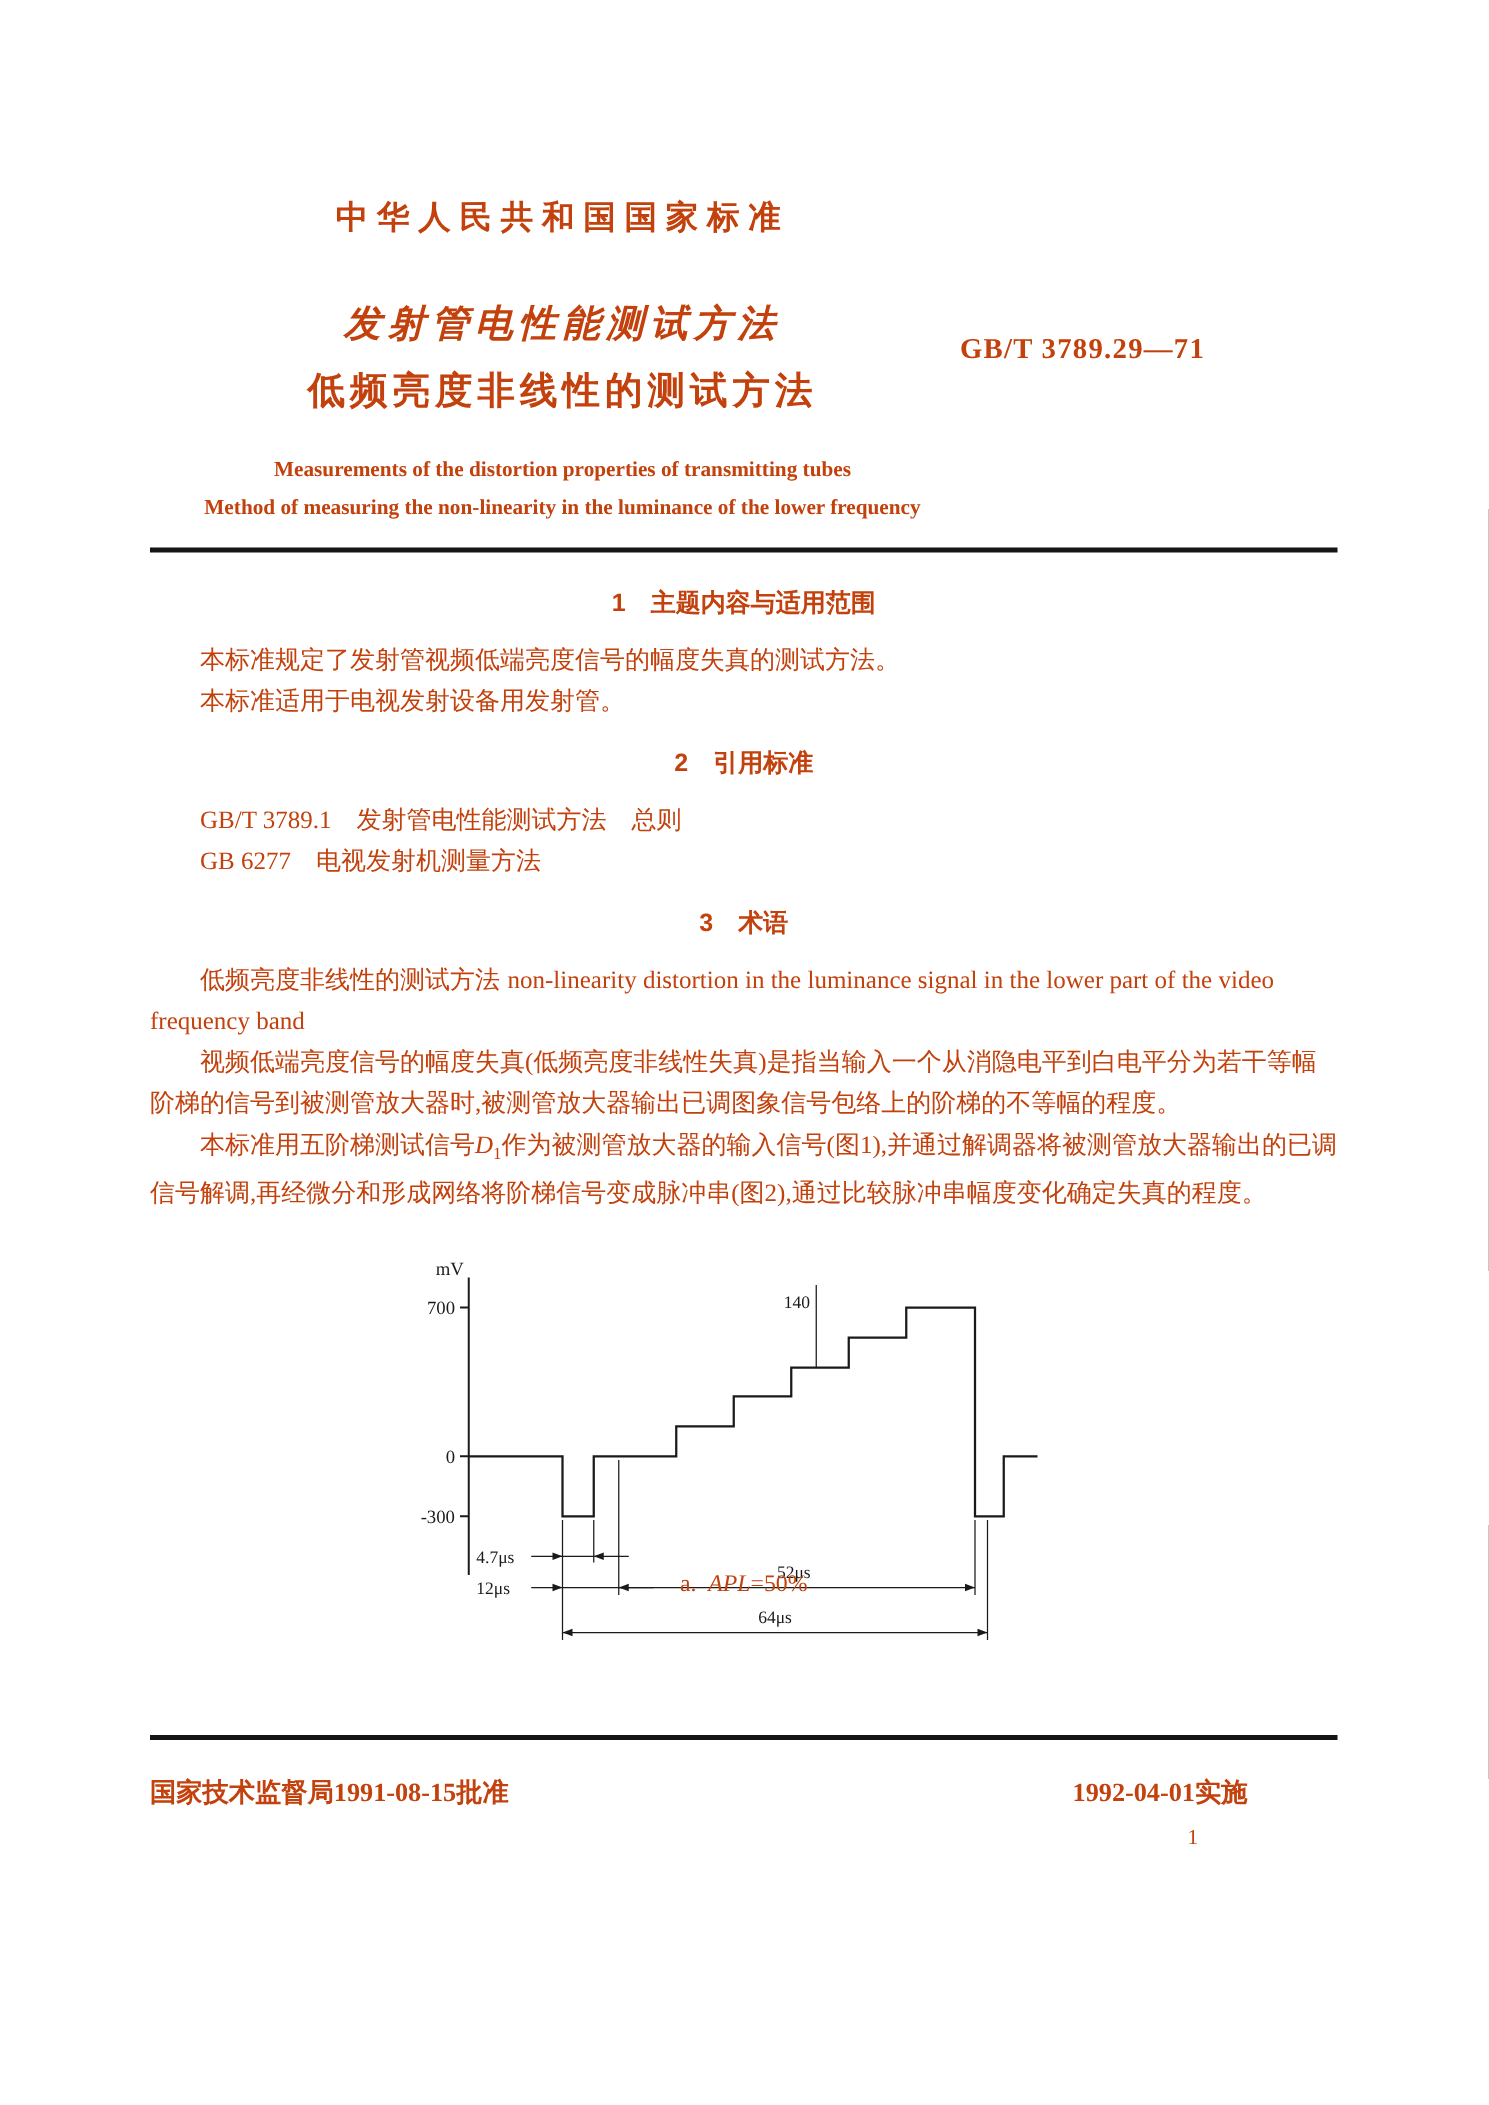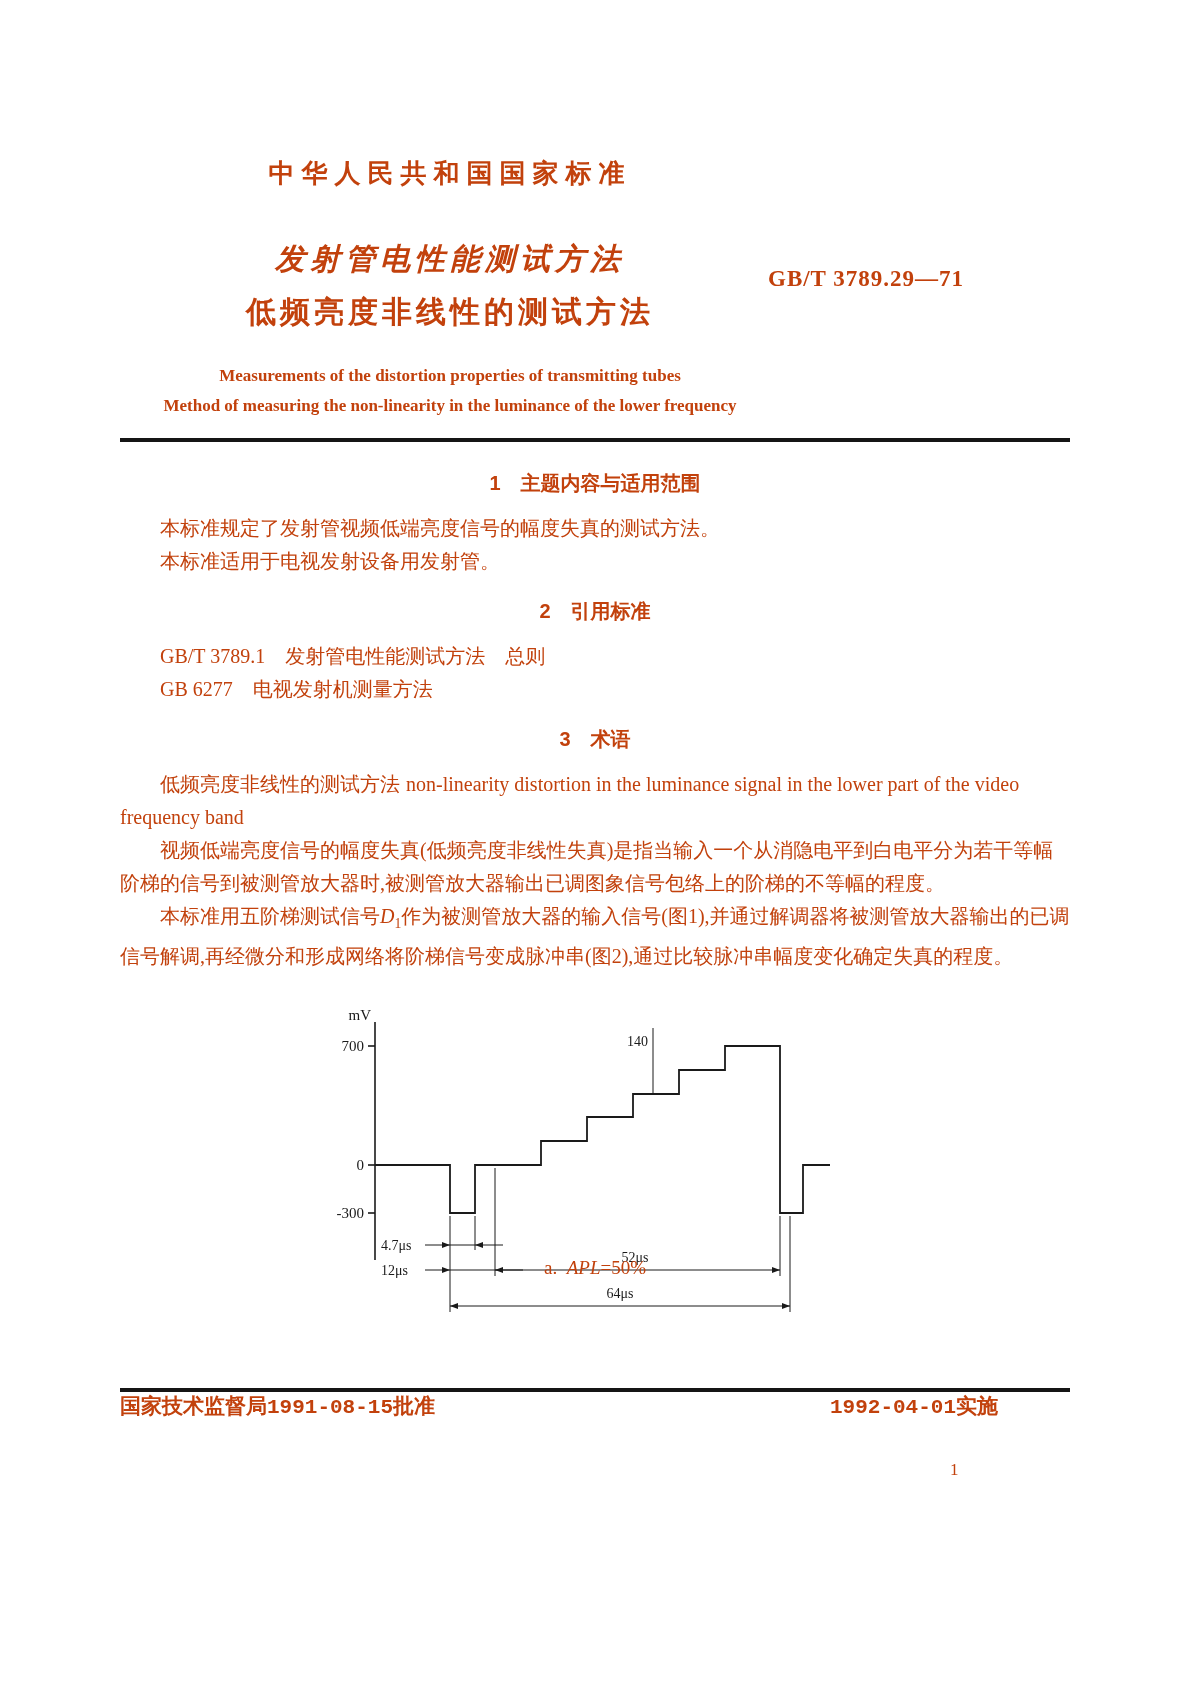--- a/index.html
+++ b/index.html
@@ -124,24 +124,24 @@
     text-align: center;
     font-size: 19px;
   }
   
   .footer {
     position: absolute;
     top: 1388px;
     left: 120px;
     width: 950px;
     border-top: 4px solid #151515;
-    padding-top: 0;
+    padding-top: 28px;
     display: flex;
     justify-content: space-between;
-    font-family: Liberation Mono, monospace;
+    font-family: Liberation Serif, serif;
     font-size: 21px;
     font-weight: bold;
   }
   .footer .impl { margin-right: 72px; }
   .page-number {
     position: absolute;
     top: 1460px;
     left: 950px;
     font-size: 17px;
   }

